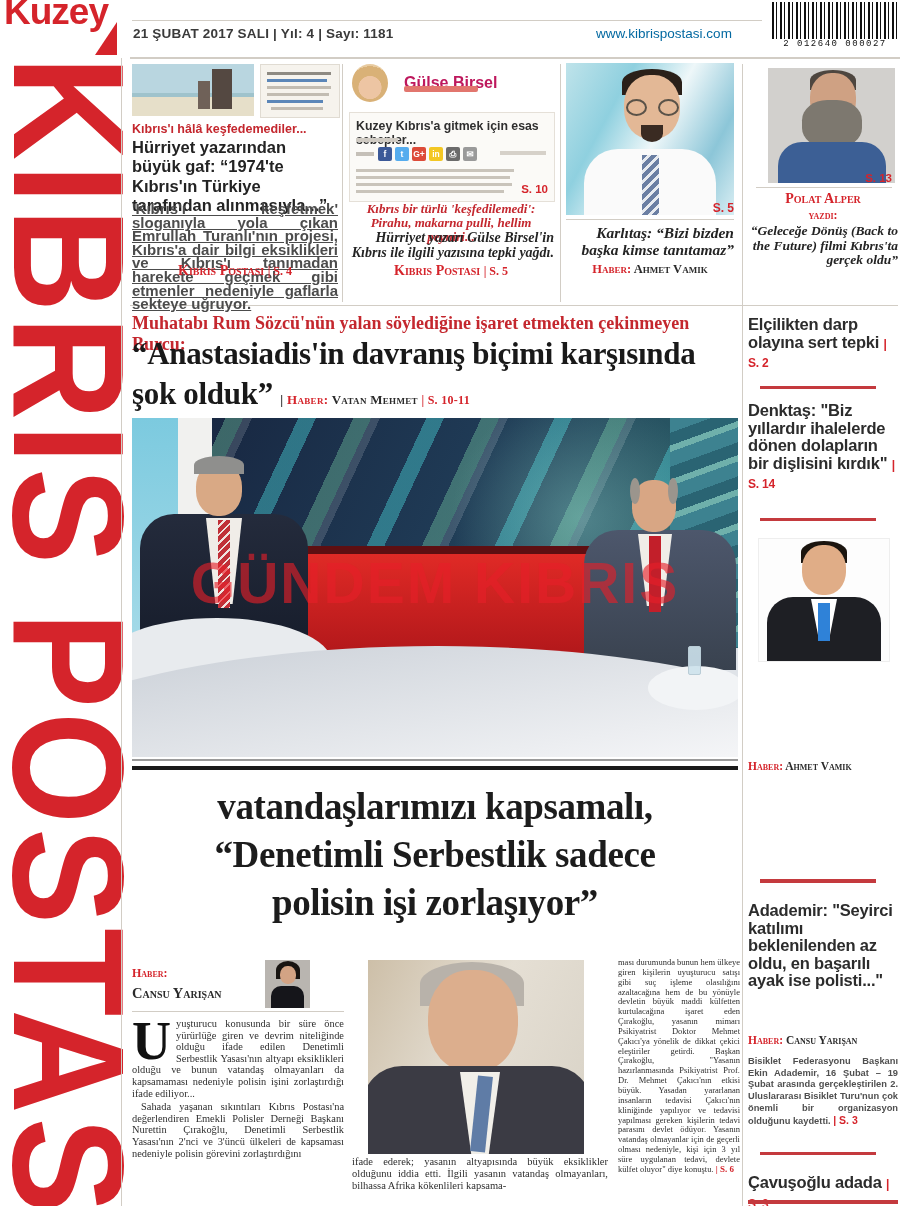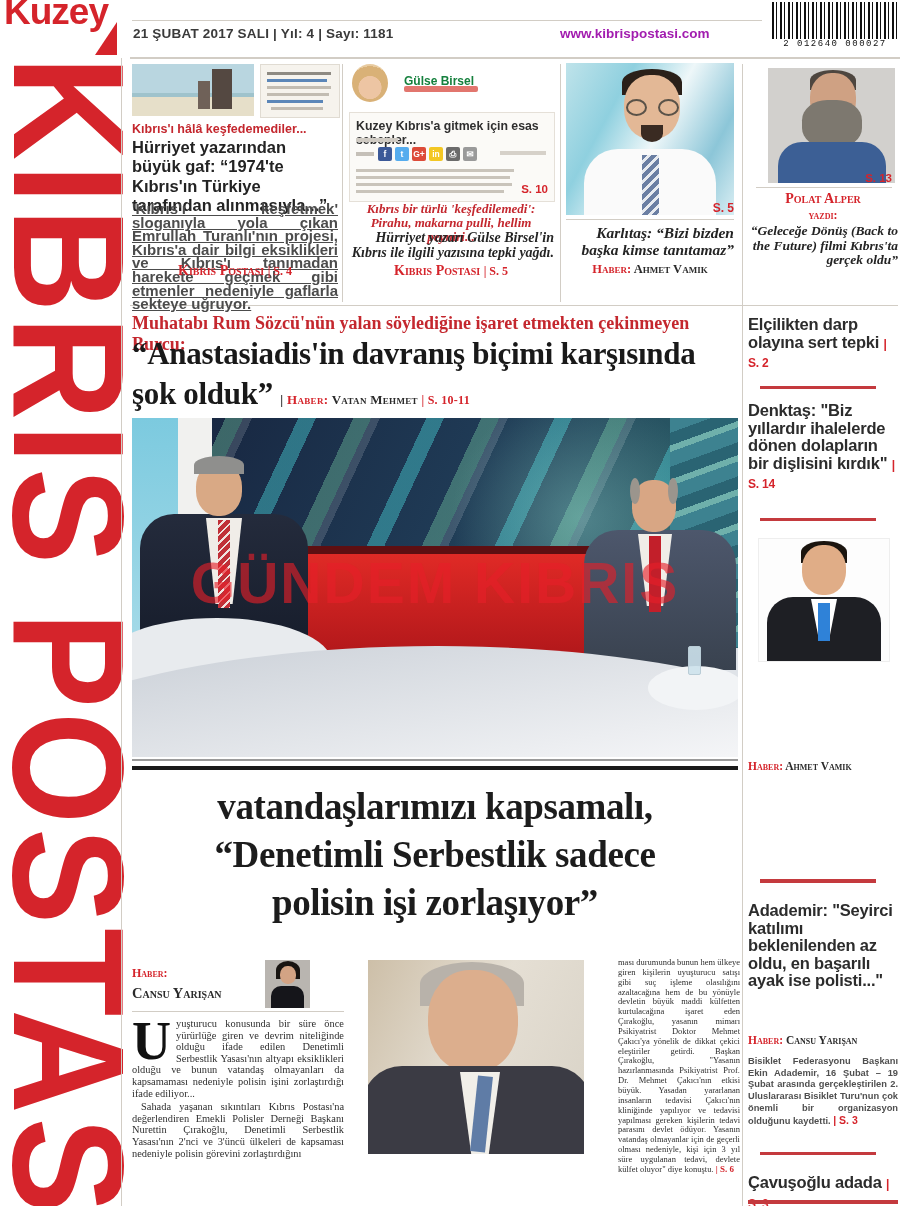--- a/index.html
+++ b/index.html
@@ -21,21 +21,21 @@
   .kuzey{left:4px;top:-9px;font-size:37px;font-weight:700;color:var(--red);letter-spacing:-1px;}
   .wedge{left:95px;top:22px;width:22px;height:33px;background:var(--red);
          clip-path:polygon(100% 0,100% 100%,0 100%);}
   .vtitle{left:118px;top:56px;width:1500px;height:118px;line-height:112px;
           transform-origin:0 0;transform:rotate(90deg) scale(0.8,0.88);
           font-size:180px;font-weight:700;color:var(--red);letter-spacing:5px;white-space:nowrap;}
   .mast-vline{left:121px;top:58px;height:1148px;}
 
   
   .tb-date{left:133px;top:26px;font-size:13.5px;font-weight:700;color:#3a3a3a;letter-spacing:.2px;}
-  .tb-site{left:560px;top:26px;width:208px;text-align:left;font-size:13.5px;font-weight:700;color:#a21caf;}
+  .tb-site{left:560px;top:26px;width:208px;text-align:center;font-size:13.5px;font-weight:400;color:#0369a1;}
   .barcode{left:772px;top:2px;width:126px;height:46px;
     background:repeating-linear-gradient(90deg,#101010 0 2px,#fff 2px 4px,#101010 4px 5px,#fff 5px 8px);}
   .barcode .digits{position:absolute;left:0;right:0;bottom:-1px;background:#fff;
     font-family:"Liberation Mono",monospace;font-size:9px;color:#111;text-align:center;letter-spacing:1.5px;}
 
   
   .kicker-sans{font-size:12.5px;font-weight:700;color:var(--kred);}
   .headline-sans{font-weight:700;color:#232323;}
   .body-sans{font-weight:700;color:#4c4c4c;text-align:justify;}
   .foot{font-family:"Liberation Serif",serif;font-weight:700;color:var(--red);text-align:center;}
@@ -48,21 +48,21 @@
      background:linear-gradient(#b9d6e0 0 55%,#9fc3cc 55% 64%,#e6dfc9 64%);}
   .b1-bld1{position:absolute;left:80px;top:5px;width:20px;height:40px;background:#544841;}
   .b1-bld2{position:absolute;left:66px;top:17px;width:12px;height:28px;background:#6f6158;}
   .b1-clip{left:260px;top:64px;width:78px;height:52px;background:#f6f3ed;border:1px solid #e0dbd2;}
   .clipline{position:absolute;height:3px;background:#c2bcb2;}
   .clipline.blue{background:#5b86b8;}
   
   .b2-card{left:348px;top:62px;width:206px;height:46px;background:#fff;}
   .b2-avatar{position:absolute;left:4px;top:2px;width:36px;height:38px;border-radius:50%;
      background:radial-gradient(circle at 50% 62%,#edc5a3 0 38%,#d9b177 40% 72%,#e8cba0 72%);}
-  .b2-name{position:absolute;left:56px;top:12px;font-size:12px;font-weight:700;color:#15803d;}
+  .b2-name{position:absolute;left:56px;top:12px;font-size:16px;font-weight:700;color:#be185d;}
   .b2-handle{position:absolute;left:56px;top:24px;width:74px;height:6px;background:#e2766e;border-radius:2px;}
   .b2-clip{left:349px;top:112px;width:204px;height:88px;background:#fbfaf7;border:1px solid #e5e0d8;}
   .b2-cliphead{position:absolute;left:6px;top:6px;font-size:12.3px;font-weight:700;color:#2f2f2f;}
   .b2-date{position:absolute;left:6px;top:25px;width:42px;height:4px;background:#cfcac2;}
   .b2-icons{position:absolute;left:28px;top:34px;display:flex;gap:3px;}
   .sicon{width:14px;height:14px;border-radius:2px;color:#fff;font-size:8.5px;font-weight:700;
      display:flex;align-items:center;justify-content:center;}
   .ic-fb{background:#3b5998;} .ic-tw{background:#55acee;} .ic-gp{background:#dd4b39;}
   .ic-li{background:#f3c723;} .ic-pr{background:#6b6b6b;} .ic-ml{background:#9a9a9a;}
   .b2-share-lbl{position:absolute;left:6px;top:39px;width:18px;height:4px;background:#c5c0b8;}
@@ -330,20 +330,21 @@
     <div class="p2">Sahada yaşanan sıkıntıları Kıbrıs Postası'na değerlendiren Emekli Polisler Derneği Başkanı Nurettin Çırakoğlu, Denetimli Serbestlik Yasası'nın 2'nci ve 3'üncü ülkeleri de kapsaması nedeniyle polisin görevini zorlaştırdığını</div>
   </div>
 
   <div class="abs midphoto">
     <div class="mp-hair"></div>
       <div class="mp-head"></div>
       <div class="mp-suit"></div>
     <div class="mp-shirt"></div>
       <div class="mp-tie"></div>
   </div>
+  <div class="abs coltext col2">ifade ederek; yasanın altyapısında büyük eksiklikler olduğunu iddia etti. İlgili yasanın vatandaş olmayanları, bilhassa Afrika kökenlileri kapsama-</div>
 
   <div class="abs coltext col3">
     <span>ması durumunda bunun hem ülkeye giren kişilerin uyuşturucu satışı gibi suç işleme olasılığını azaltacağına hem de bu yönüyle devletin büyük maddi külfetten kurtulacağına işaret eden Çırakoğlu, yasanın mimarı Psikiyatrist Doktor Mehmet Çakıcı'ya yönelik de dikkat çekici eleştiriler getirdi. Başkan Çırakoğlu, "Yasanın hazırlanmasında Psikiyatrist Prof. Dr. Mehmet Çakıcı'nın etkisi büyük. Yasadan yararlanan insanların tedavisi Çakıcı'nın kliniğinde yapılıyor ve tedavisi yapılması gereken kişilerin tedavi parasını devlet ödüyor. Yasanın vatandaş olmayanlar için de geçerli olması nedeniyle, kişi için 3 yıl süre uygulanan tedavi, devlete külfet oluyor" diye konuştu.</span>
     <span class="pg">| S. 6</span>
   </div>
 
   <div class="sb-head" style="top:316px;"><span>Elçilikten darp olayına sert tepki</span> <span class="pg">| S. 2</span></div>
   <div class="reddiv" style="left:760px;top:386px;width:116px;height:3px;"></div>
 
   <div class="sb-head" style="top:402px;"><span>Denktaş: "Biz yıllardır ihalelerde dönen dolapların bir dişlisini kırdık"</span> <span class="pg">| S. 14</span></div>

